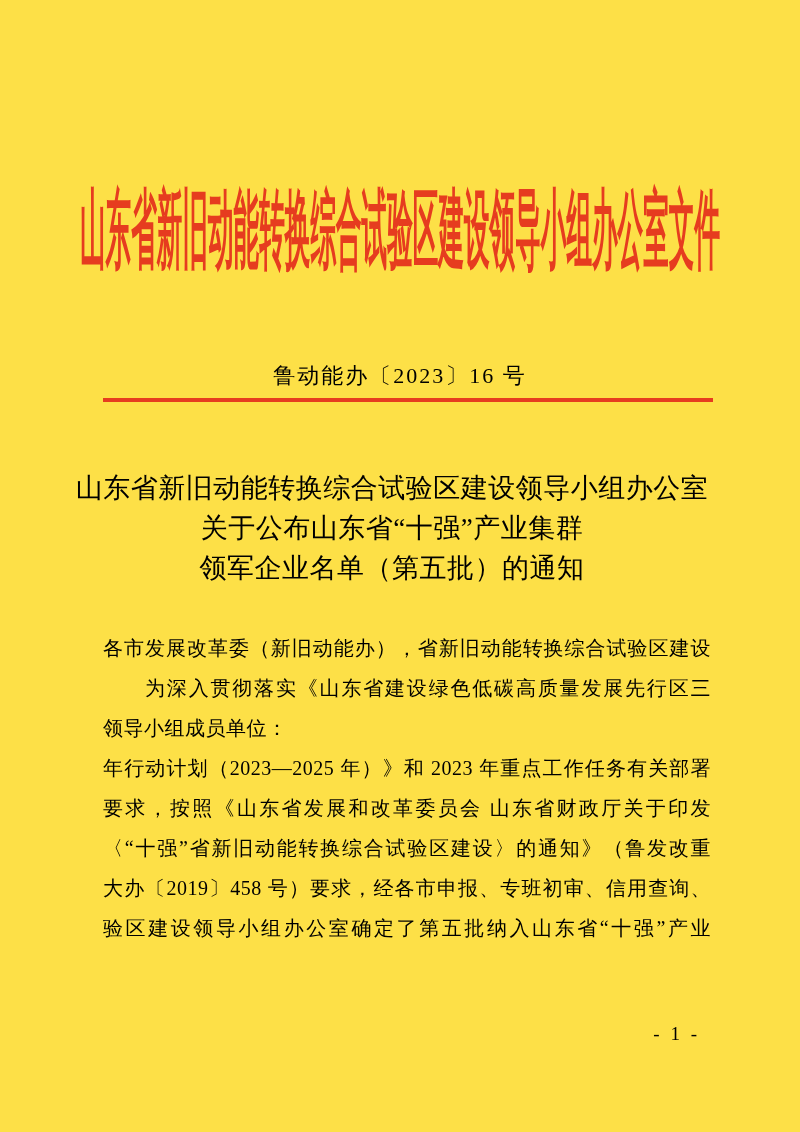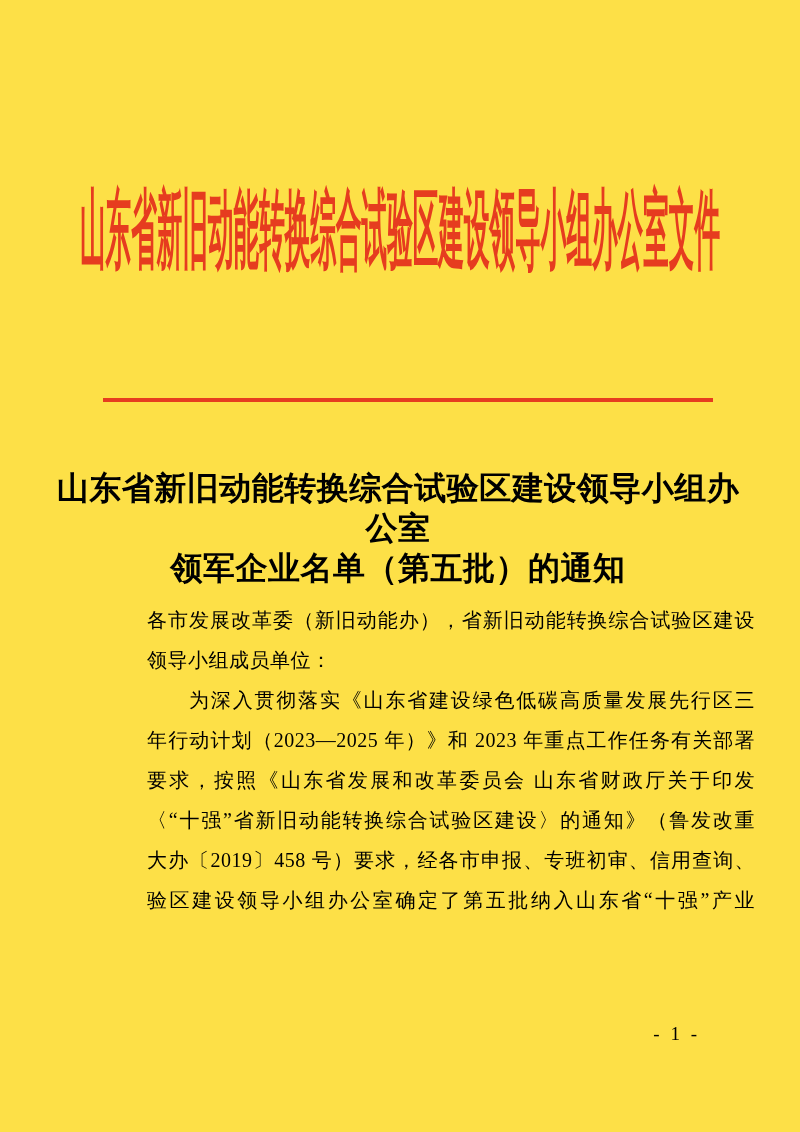--- a/index.html
+++ b/index.html
@@ -40,32 +40,31 @@
 
   
   .red-line {
     position: absolute; top: 398px; left: 103px;
     width: 610px; height: 4px;
     background: var(--accent-red);
   }
 
   
   .title {
-    position: absolute; top: 468px; left: 48px; width: 700px;
+    position: absolute; top: 468px; left: 42px; width: 700px;
     text-align: center;
-    font-weight: bold;
-    font-size: 32px; line-height: 40px;
+    font-weight: normal;
+    font-size: 27px; line-height: 40px;
     letter-spacing: 0.5px;
   }
 
   
   .body-text {
-    position: absolute; top: 600px; left: 103px; width: 608px;
+    position: absolute; top: 628px; left: 103px; width: 608px;
     font-size: 20px;
-    margin-left: 44px;
   }
   .body-line {
     height: 40px; line-height: 40px;
     text-align: left;
     letter-spacing: 0.5px;
   }
   .body-line.just {
     text-align: justify;
     text-align-last: justify;
     text-justify: inter-character;
@@ -82,32 +81,34 @@
 </style>
 </head>
 <body>
 
 <div class="page">
 
   <div class="banner">
     <span class="banner-text">山东省新旧动能转换综合试验区建设领导小组办公室文件</span>
   </div>
 
+  <div class="doc-number">鲁动能办〔2023〕16 号</div>
 
   <div class="red-line"></div>
 
   <div class="title">
     <div class="title-line">山东省新旧动能转换综合试验区建设领导小组办公室</div>
+    <div class="title-line">关于公布山东省“十强”产业集群</div>
     <div class="title-line">领军企业名单（第五批）的通知</div>
   </div>
 
   <div class="body-text">
     <div class="body-line just">各市发展改革委（新旧动能办），省新旧动能转换综合试验区建设</div>
+    <div class="body-line just indent">为深入贯彻落实《山东省建设绿色低碳高质量发展先行区三</div>
     <div class="body-line">领导小组成员单位：</div>
-    <div class="body-line just indent">为深入贯彻落实《山东省建设绿色低碳高质量发展先行区三</div>
     <div class="body-line just">年行动计划（2023—2025 年）》和 2023 年重点工作任务有关部署</div>
     <div class="body-line just">要求，按照《山东省发展和改革委员会 山东省财政厅关于印发</div>
     <div class="body-line just">〈“十强”省新旧动能转换综合试验区建设〉的通知》（鲁发改重</div>
     <div class="body-line just">大办〔2019〕458 号）要求，经各市申报、专班初审、信用查询、</div>
     <div class="body-line just">验区建设领导小组办公室确定了第五批纳入山东省“十强”产业</div>
   </div>
 
   <div class="page-num">- 1 -</div>
 
 </div>

